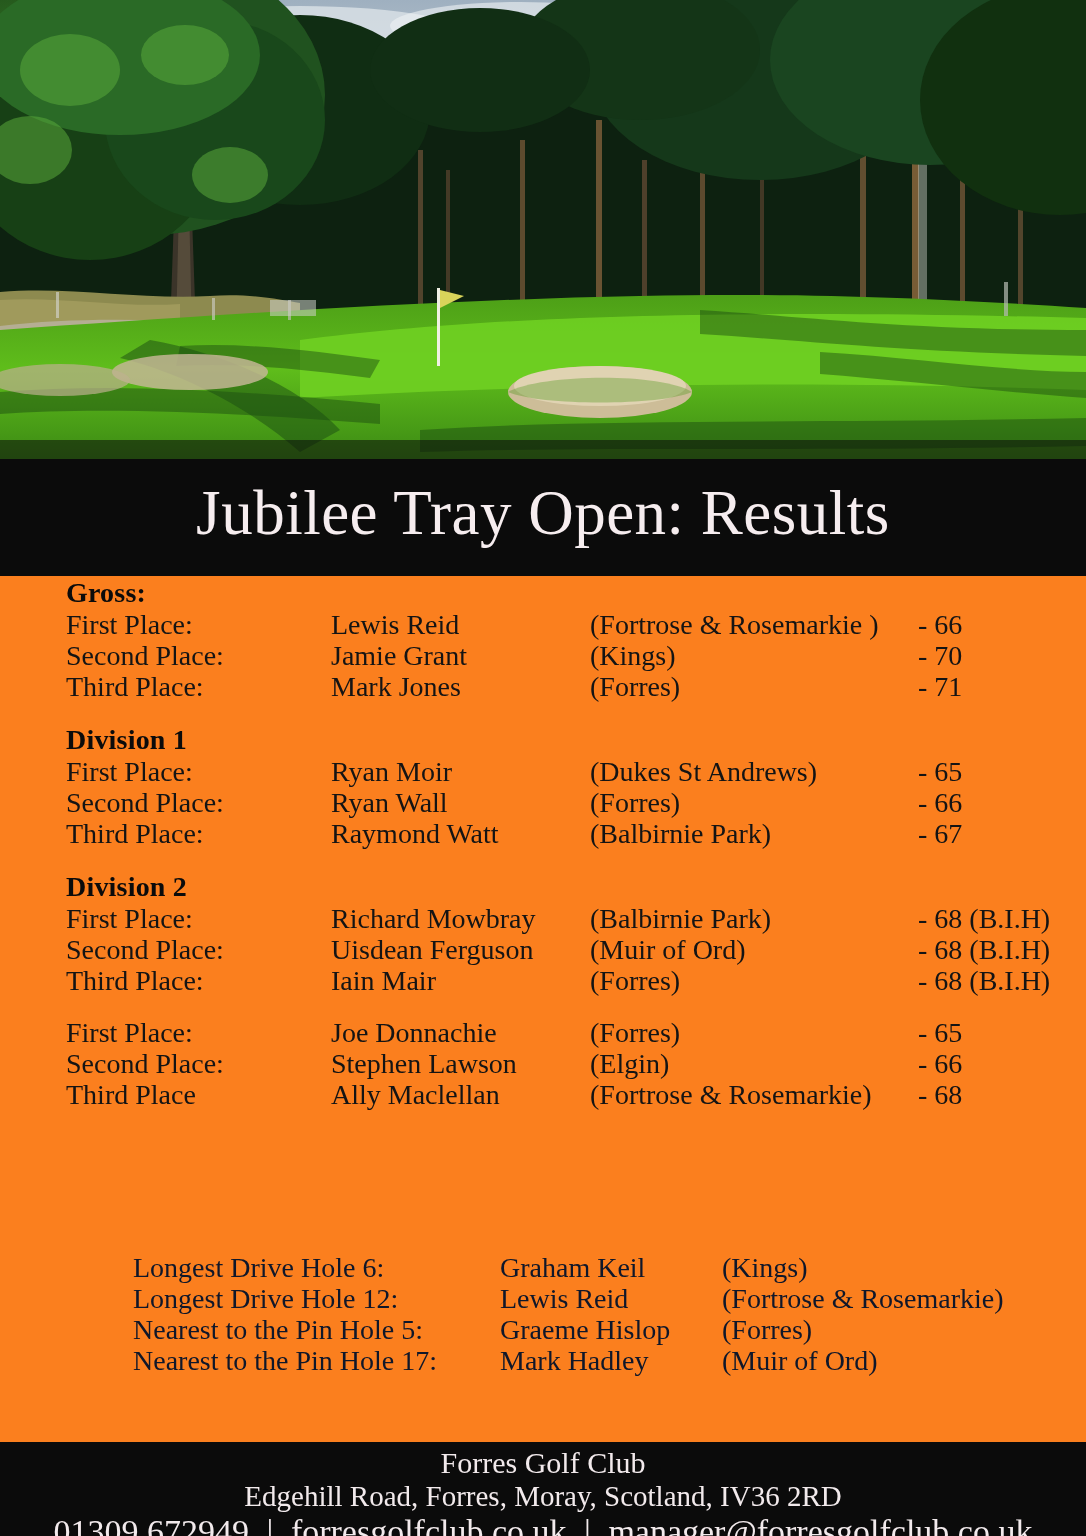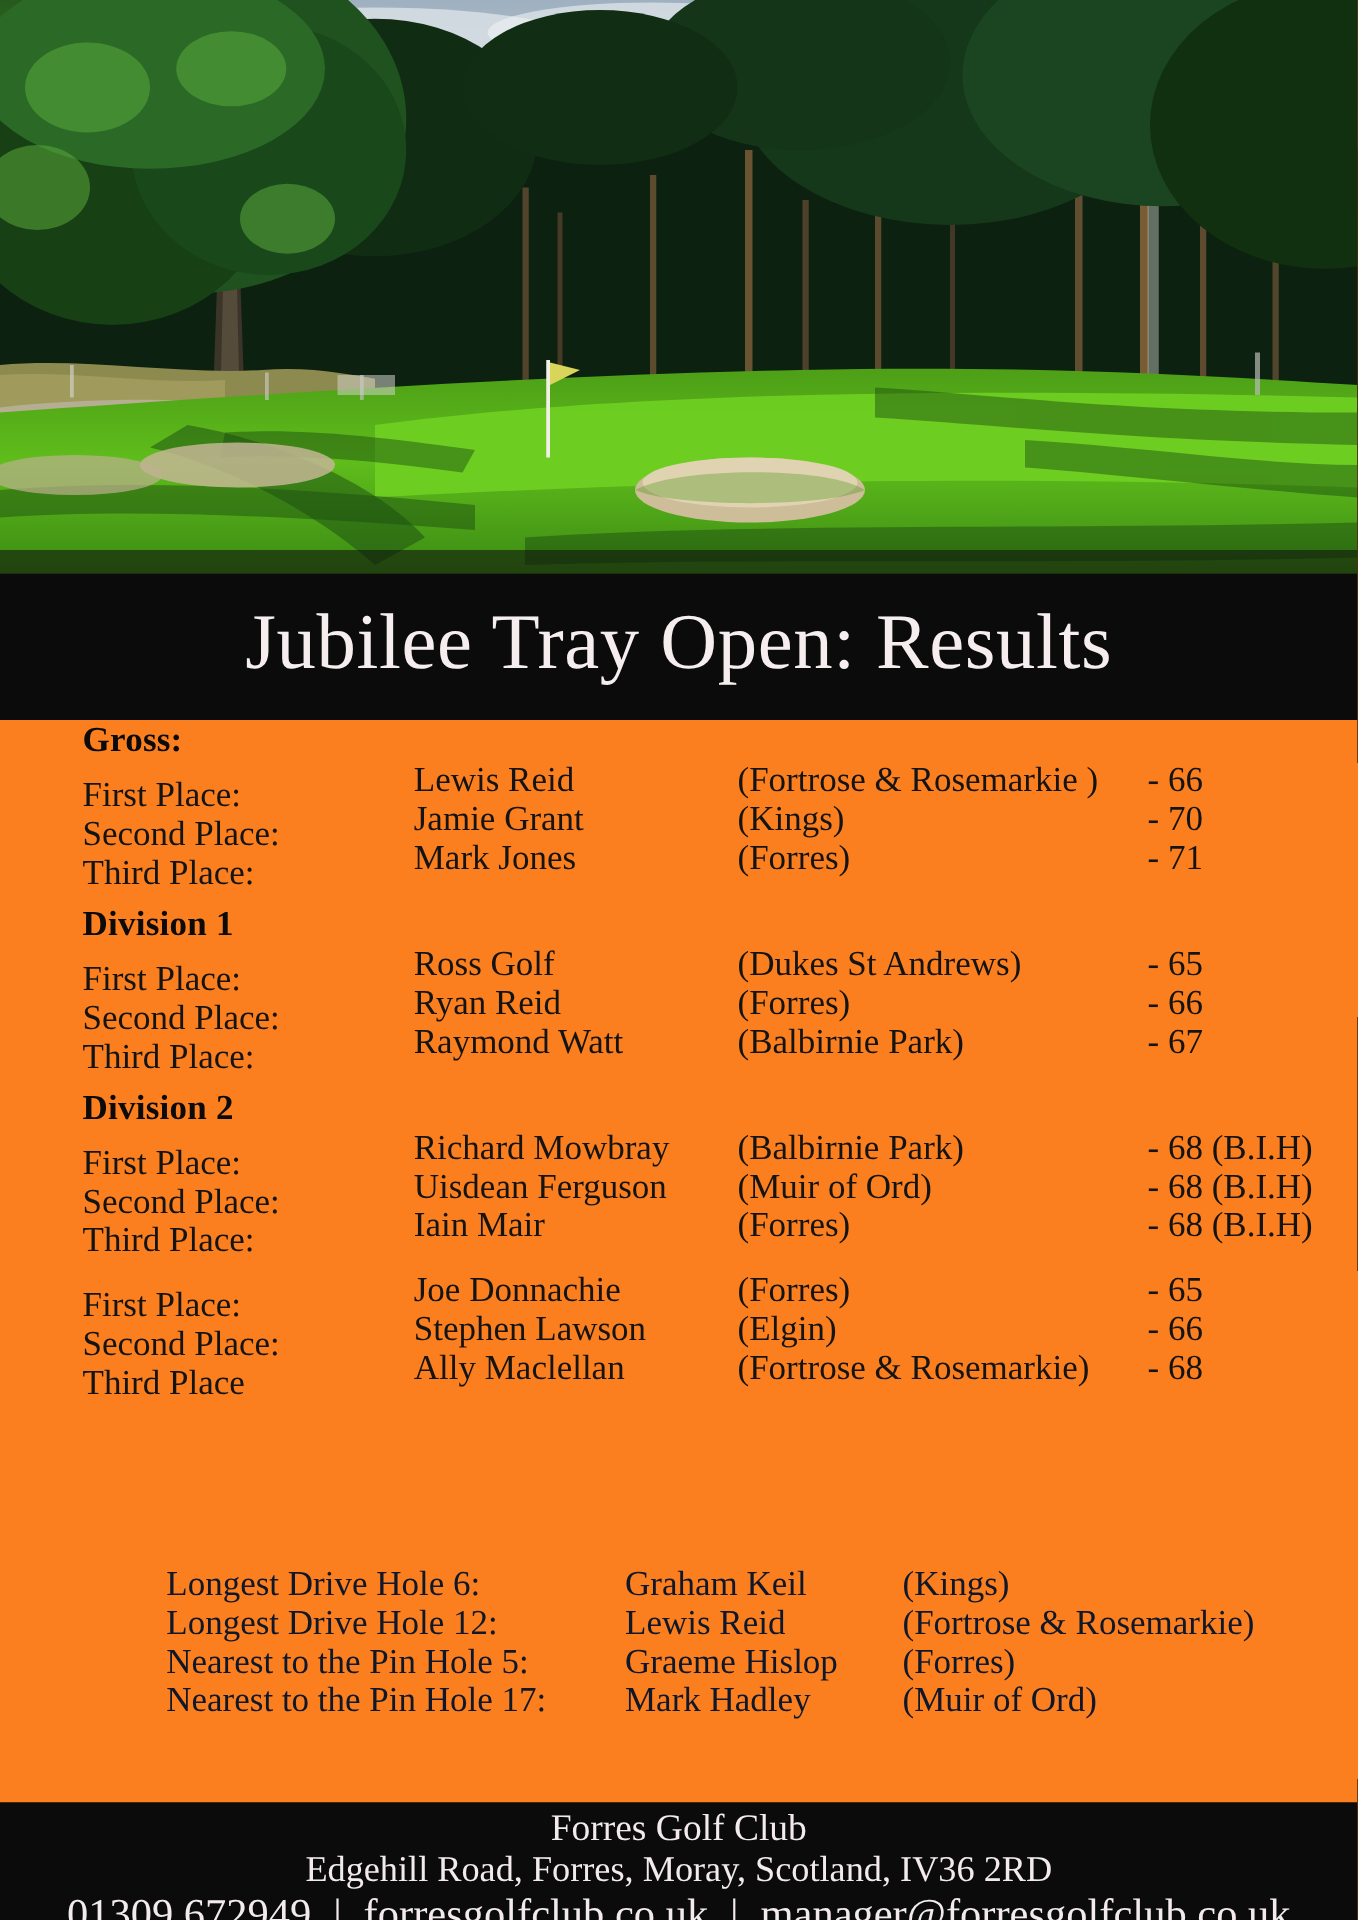--- a/index.html
+++ b/index.html
@@ -52,21 +52,21 @@
   }
 
   .row{
     position:relative;
     height:31px;
     line-height:31px;
     font-size:28px;
     color:#141414;
     white-space:nowrap;
   }
-  .row .c-place{position:absolute;left:66px;top:12px;text-align:right;}
+  .row .c-place{position:absolute;left:66px;top:0;text-align:right;}
   .row .c-name {position:absolute;left:331px;top:0;}
   .row .c-club {position:absolute;left:590px;top:0;}
   .row .c-score{position:absolute;left:918px;top:0;}
 
   
   .awards{position:absolute;left:0;top:676px;width:1086px;}
   .award-row{
     position:relative;height:31px;line-height:31px;
     font-size:28px;color:#0f172a;white-space:nowrap;
   }
@@ -241,27 +241,27 @@
             <span class="c-place">Third Place:</span>
             <span class="c-name">Mark Jones</span>
             <span class="c-club">(Forres)</span>
             <span class="c-score">- 71</span>
           </div>
         </div>
         <div class="section">
           <div class="section-head">Division 1</div>
           <div class="row">
             <span class="c-place">First Place:</span>
-            <span class="c-name">Ross Golf</span>
+            <span class="c-name">Ryan Moir</span>
             <span class="c-club">(Dukes St Andrews)</span>
             <span class="c-score">- 65</span>
           </div>
           <div class="row">
             <span class="c-place">Second Place:</span>
-            <span class="c-name">Ryan Reid</span>
+            <span class="c-name">Ryan Wall</span>
             <span class="c-club">(Forres)</span>
             <span class="c-score">- 66</span>
           </div>
           <div class="row">
             <span class="c-place">Third Place:</span>
             <span class="c-name">Raymond Watt</span>
             <span class="c-club">(Balbirnie Park)</span>
             <span class="c-score">- 67</span>
           </div>
         </div>

